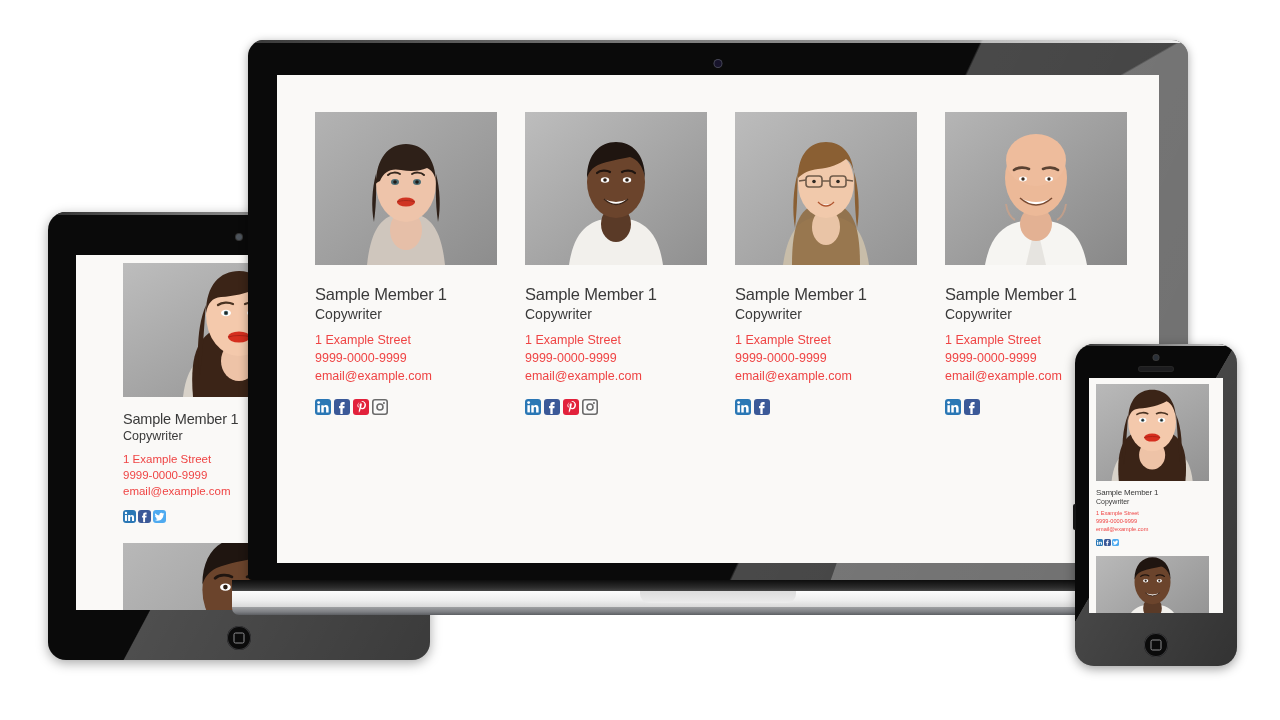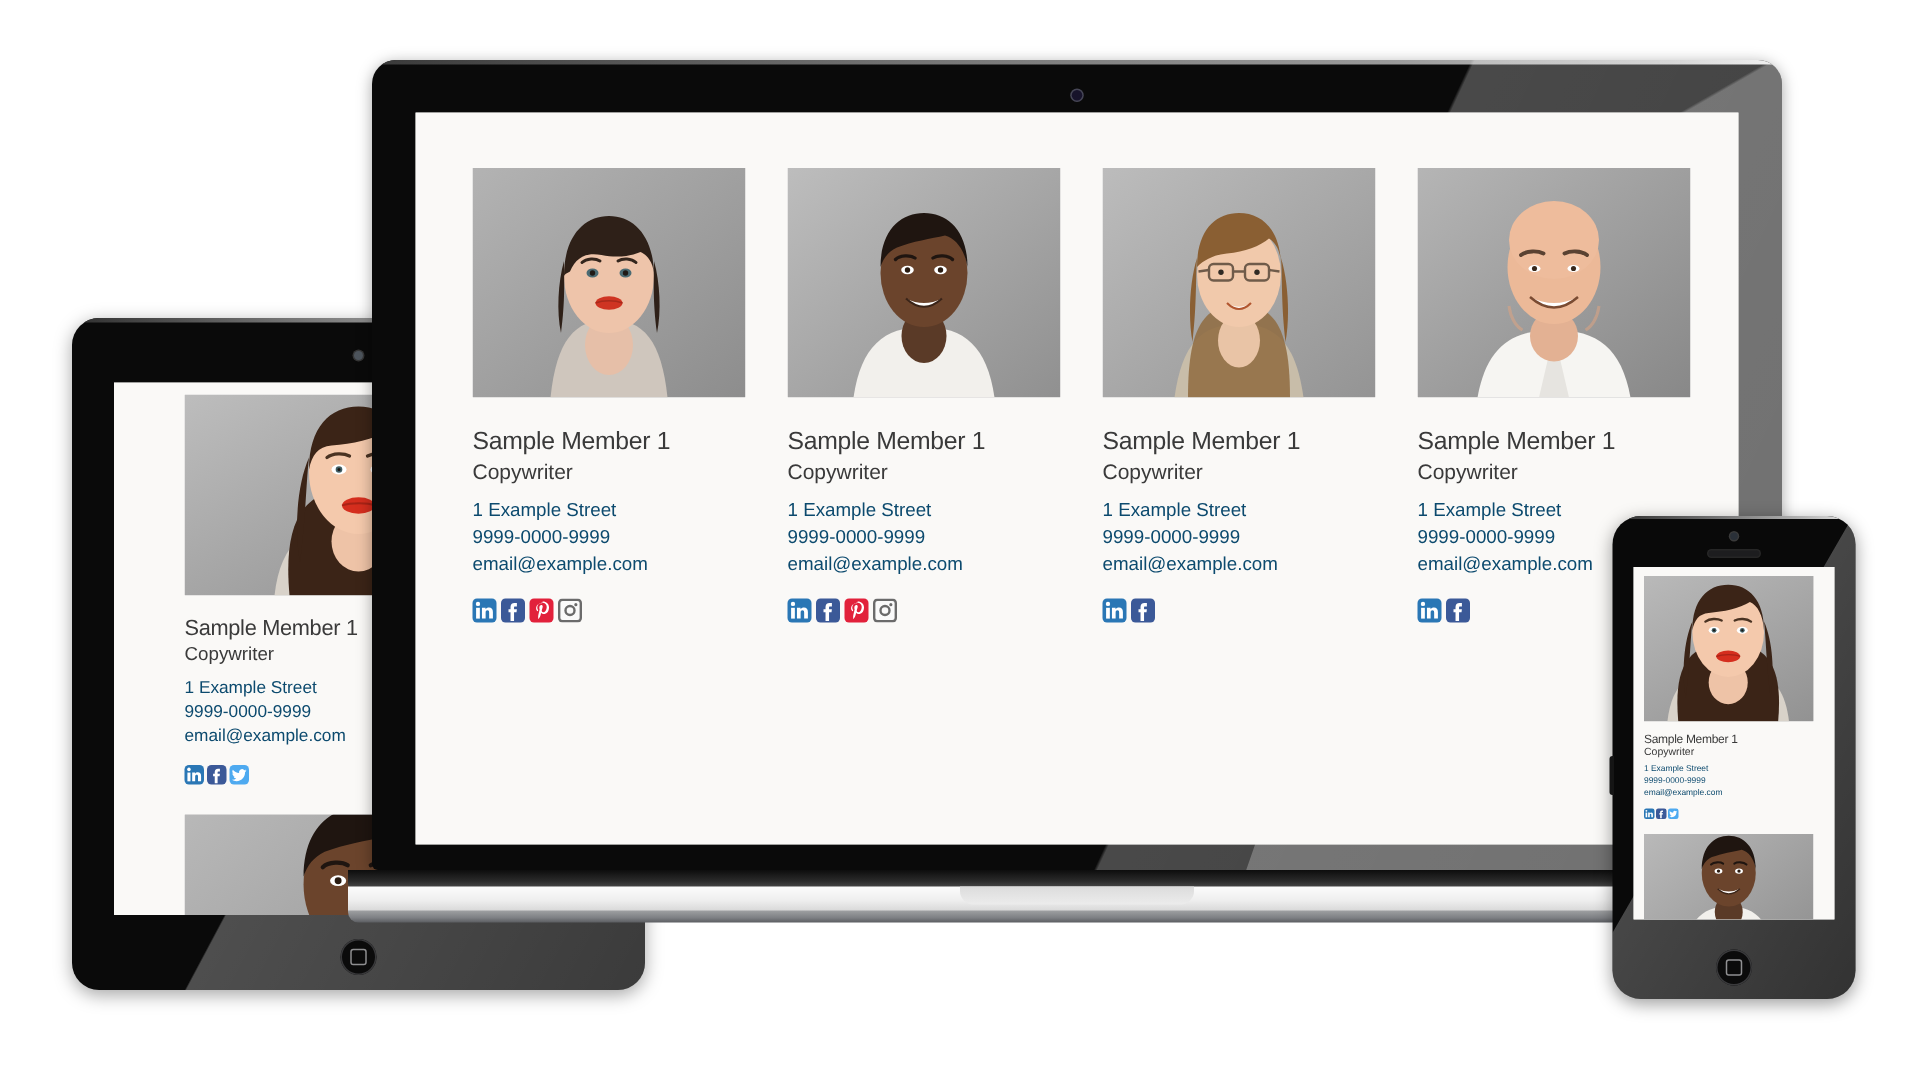--- a/index.html
+++ b/index.html
@@ -9,21 +9,21 @@
     font-family: "Liberation Sans", sans-serif;
     overflow: hidden;
   }
   #stage { position: relative; width: 1280px; height: 720px; background:#fff; }
 
   
   .page { background:#faf9f7; width:100%; height:100%; overflow:hidden; }
 
   .card-name   { color:#3a3a3a; font-weight:400; letter-spacing:-0.2px; }
   .card-role   { color:#3a3a3a; font-weight:400; }
-  .card-link   { color:#0c4a6e; }
+  .card-link   { color:#ef4444; }
   .socials     { display:flex; }
 
   .sicon { display:inline-block; border-radius:3px; position:relative; box-sizing:border-box; }
   .sicon svg { display:block; width:100%; height:100%; }
 
   
   #laptop { position:absolute; left:248px; top:40px; width:940px; height:578px; }
   .lt-lid {
     position:absolute; left:0; top:0; width:940px; height:540px;
     background:#0a0a0a;

